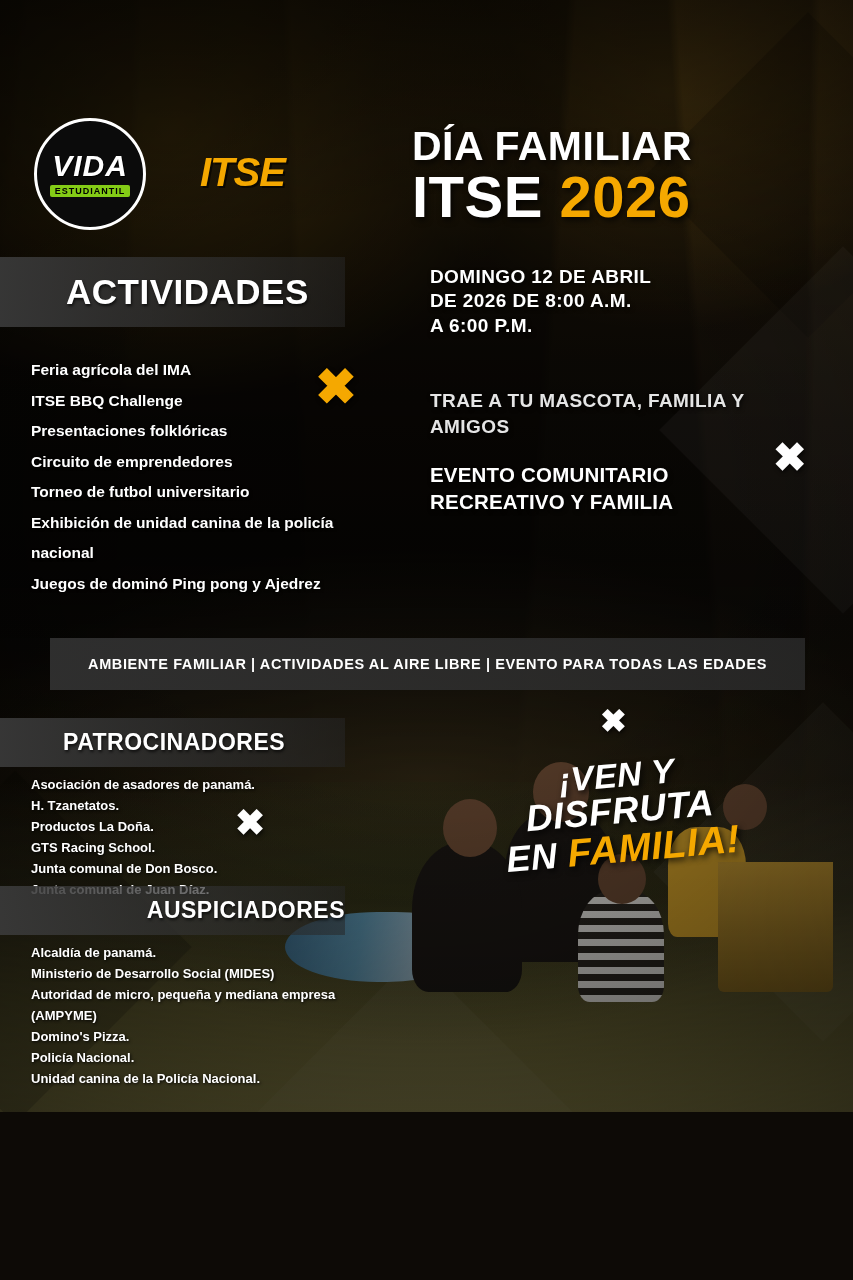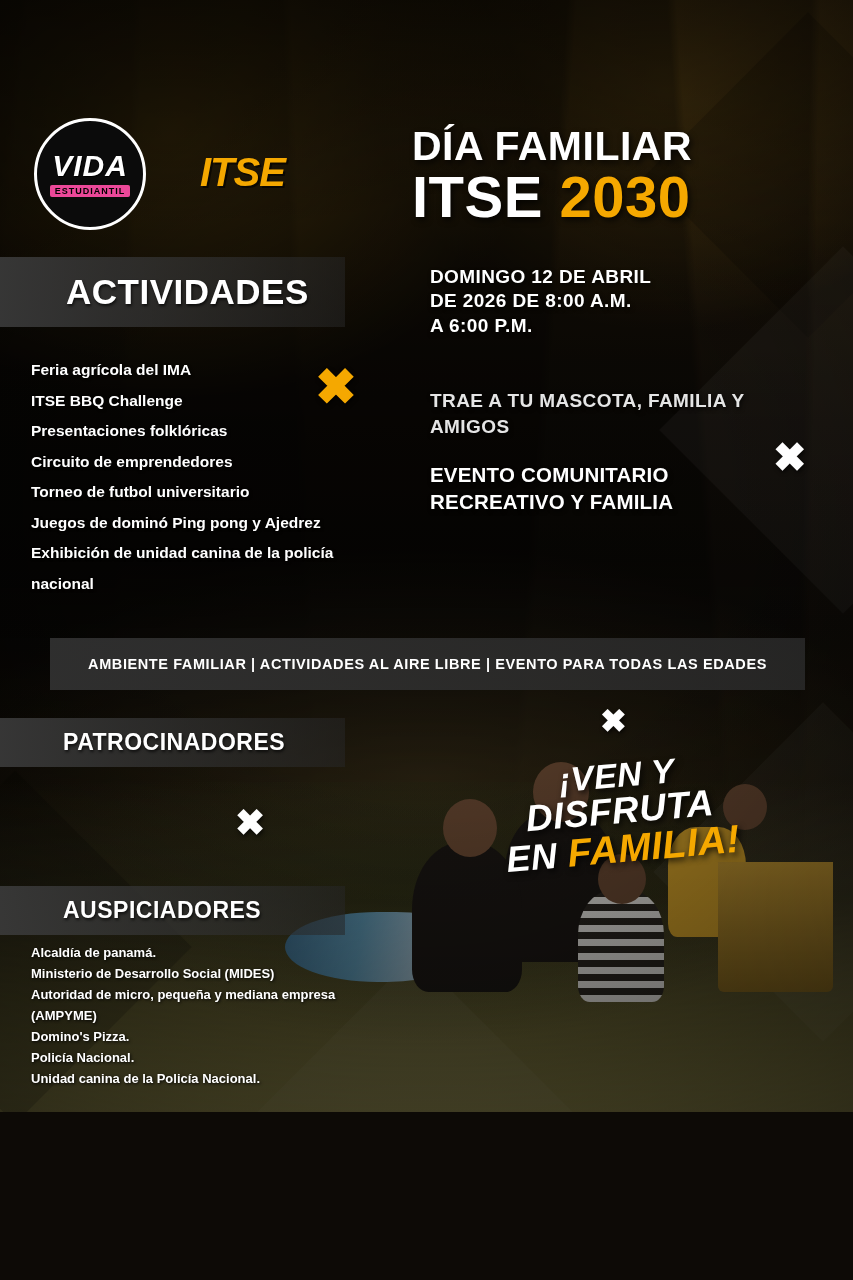--- a/index.html
+++ b/index.html
@@ -85,21 +85,21 @@
     border:3px solid #ffffff;
     display:flex; flex-direction:column; align-items:center; justify-content:center;
   }
   .logo-vida .v-top {
     color:#fff; font-weight:bold; font-style:italic; font-size:30px;
     letter-spacing:1px; line-height:1;
     text-shadow:1px 1px 0 #000;
   }
   .logo-vida .v-sub {
     margin-top:4px;
-    background:#ec4899; color:#000;
+    background:#84cc16; color:#000;
     font-size:9px; font-weight:bold; letter-spacing:1px;
     padding:1px 5px; border-radius:2px;
   }
   .logo-itse {
     position:absolute; left:200px; top:150px;
     color:#F5A800; font-size:40px; font-weight:bold;
     font-style:italic; letter-spacing:-1px;
     text-shadow:2px 2px 0 rgba(0,0,0,.6);
   }
 
@@ -164,21 +164,21 @@
     background:linear-gradient(90deg, rgba(52,52,52,0.88), rgba(44,44,44,0.80));
     display:flex; align-items:center; justify-content:center;
   }
   #tag-strip .t {
     color:#fff; font-size:14.5px; font-weight:bold; letter-spacing:0.6px;
   }
 
   
   #bar-patrocinadores { left:0; top:718px; width:345px; height:49px; padding-left:31px; }
   #bar-patrocinadores h2 { font-size:23px; letter-spacing:0.5px; }
-  #bar-auspiciadores { left:0; top:886px; width:345px; height:49px; padding-left:31px; }
+  #bar-auspiciadores { left:0; top:886px; width:345px; height:49px; padding-left:31px;justify-content:flex-end; }
   #bar-auspiciadores h2 { font-size:23px; letter-spacing:0.5px; }
 
   .spon-list {
     position:absolute; left:31px; width:330px;
     color:#fff; font-size:13px; font-weight:bold; line-height:1.62;
     text-shadow:1px 1px 3px rgba(0,0,0,.9);
   }
   .spon-list li { list-style:none; }
   #list-patrocinadores { top:774px; }
   #list-auspiciadores { top:942px; }
@@ -242,54 +242,62 @@
   <div class="layer">
 
     <div class="logo-vida">
       <span class="v-top">VIDA</span>
       <span class="v-sub">ESTUDIANTIL</span>
     </div>
     <div class="logo-itse">ITSE</div>
 
     <div class="headline">
       <div class="l1">DÍA FAMILIAR</div>
-      <div class="l2"><span>ITSE </span><span class="year">2030</span></div>
+      <div class="l2"><span>ITSE </span><span class="year">2026</span></div>
     </div>
 
     <div class="bar" id="bar-actividades">
       <h2>ACTIVIDADES</h2>
     </div>
     <ul class="act-list">
       <li>Feria agrícola del IMA</li>
       <li>ITSE BBQ Challenge</li>
       <li>Presentaciones folklóricas</li>
       <li>Circuito de emprendedores</li>
       <li>Torneo de futbol universitario</li>
+      <li>Exhibición de unidad canina de la policía nacional</li>
       <li>Juegos de dominó Ping pong y Ajedrez</li>
-      <li>Exhibición de unidad canina de la policía nacional</li>
     </ul>
 
     <div class="date-block">
       <div>DOMINGO 12 DE ABRIL</div>
       <div>DE 2026 DE 8:00 A.M.</div>
       <div>A 6:00 P.M.</div>
     </div>
     <div class="pets-line">TRAE A TU MASCOTA, FAMILIA Y AMIGOS</div>
     <div class="event-line">
       <div>EVENTO COMUNITARIO</div>
       <div>RECREATIVO Y FAMILIA</div>
     </div>
 
     <div id="tag-strip">
       <span class="t">AMBIENTE FAMILIAR  |  ACTIVIDADES AL AIRE LIBRE  |  EVENTO PARA TODAS LAS EDADES</span>
     </div>
 
     <div class="bar" id="bar-patrocinadores">
       <h2>PATROCINADORES</h2>
     </div>
+    <ul class="spon-list" id="list-patrocinadores">
+      <li>Asociación de asadores de panamá.</li>
+      <li>H. Tzanetatos.</li>
+      <li>Productos La Doña.</li>
+      <li>GTS Racing School.</li>
+      <li>Junta comunal de Don Bosco.</li>
+      <li>Junta comunal de Juan Díaz.</li>
+    </ul>
 
     <div class="bar" id="bar-auspiciadores">
       <h2>AUSPICIADORES</h2>
     </div>
     <ul class="spon-list" id="list-auspiciadores">
       <li>Alcaldía de panamá.</li>
       <li>Ministerio de Desarrollo Social (MIDES)</li>
       <li>Autoridad de micro, pequeña y mediana empresa (AMPYME)</li>
       <li>Domino's Pizza.</li>
       <li>Policía Nacional.</li>

